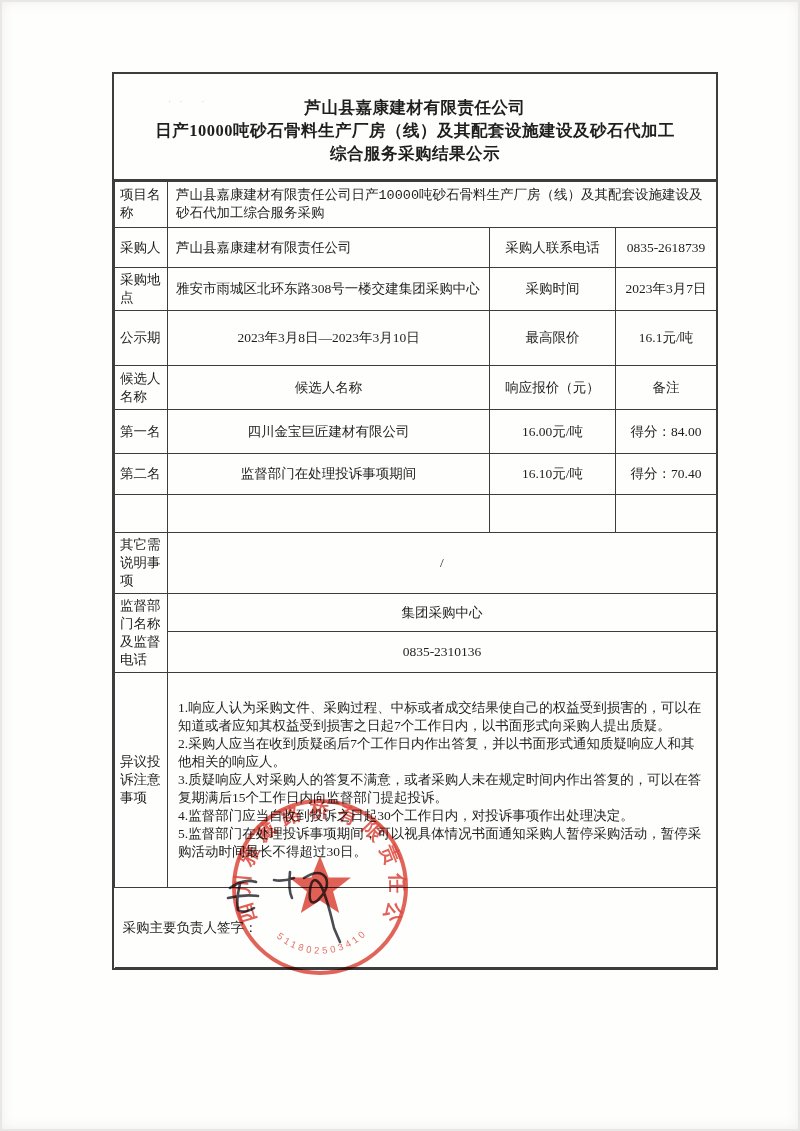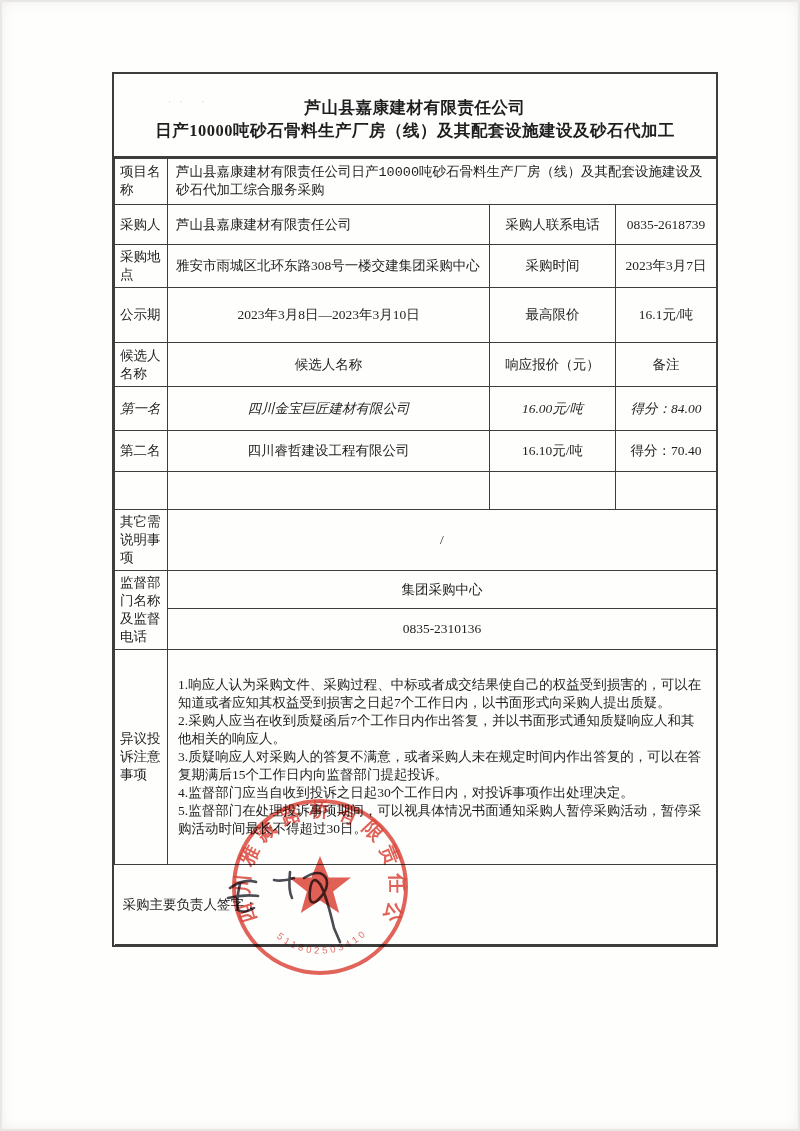--- a/index.html
+++ b/index.html
@@ -37,21 +37,21 @@
     font-size:13.5px;
     line-height:18px;
     padding:3px 5px;
     vertical-align:middle;
     overflow:hidden;
   }
   td.lbl { text-align:left; padding-left:5px; }
   td.ctr { text-align:center; }
   td.left { text-align:left; padding-left:8px; }
   .h-r1{height:46px;font-family:Liberation Mono, monospace;} .h-r2{height:40px;} .h-r3{height:39px;} .h-r4{height:55px;}
-  .h-r5{height:44px;} .h-r6{height:44px;font-style:italic;} .h-r7{height:41px;} .h-r8{height:38px;}
+  .h-r5{height:44px;} .h-r6{height:44px;} .h-r7{height:41px;} .h-r8{height:38px;}
   .h-r9{height:46px;} .h-r10a{height:38px;} .h-r10b{height:40px;}
   .h-r11{height:215px;} .h-r12{height:80px;}
   .objection-cell { padding:14px 10px; vertical-align:middle; }
   .objection-cell div { margin:0; text-align:left; }
   .sig-cell { border-left:none; border-right:none; }
   .pencil-mark {
     position:absolute; left:168px; top:96px; width:70px; height:16px;
     color:#aab; opacity:.55; font-size:10px; letter-spacing:8px;
   }
   .seal {
@@ -69,20 +69,21 @@
 
 <div class="page">
 
   <div class="pencil-mark">·· ·</div>
 
   <div class="doc">
 
     <div class="title-block">
       <div>芦山县嘉康建材有限责任公司</div>
       <div>日产10000吨砂石骨料生产厂房（线）及其配套设施建设及砂石代加工</div>
+      <div>综合服务采购结果公示</div>
     </div>
 
     <table>
       <colgroup>
         <col style="width:53px">
           <col style="width:322px">
           <col style="width:126px">
           <col style="width:101px">
       </colgroup>
 
@@ -122,21 +123,21 @@
 
       <tr class="h-r6">
         <td class="lbl">第一名</td>
         <td class="ctr">四川金宝巨匠建材有限公司</td>
         <td class="ctr">16.00元/吨</td>
         <td class="ctr">得分：84.00</td>
       </tr>
 
       <tr class="h-r7">
         <td class="lbl">第二名</td>
-        <td class="ctr">四川睿哲建设工程有限公司</td>
+        <td class="ctr">监督部门在处理投诉事项期间</td>
         <td class="ctr">16.10元/吨</td>
         <td class="ctr">得分：70.40</td>
       </tr>
 
       <tr class="h-r8">
         <td></td>
         <td></td>
         <td></td>
         <td></td>
       </tr>

